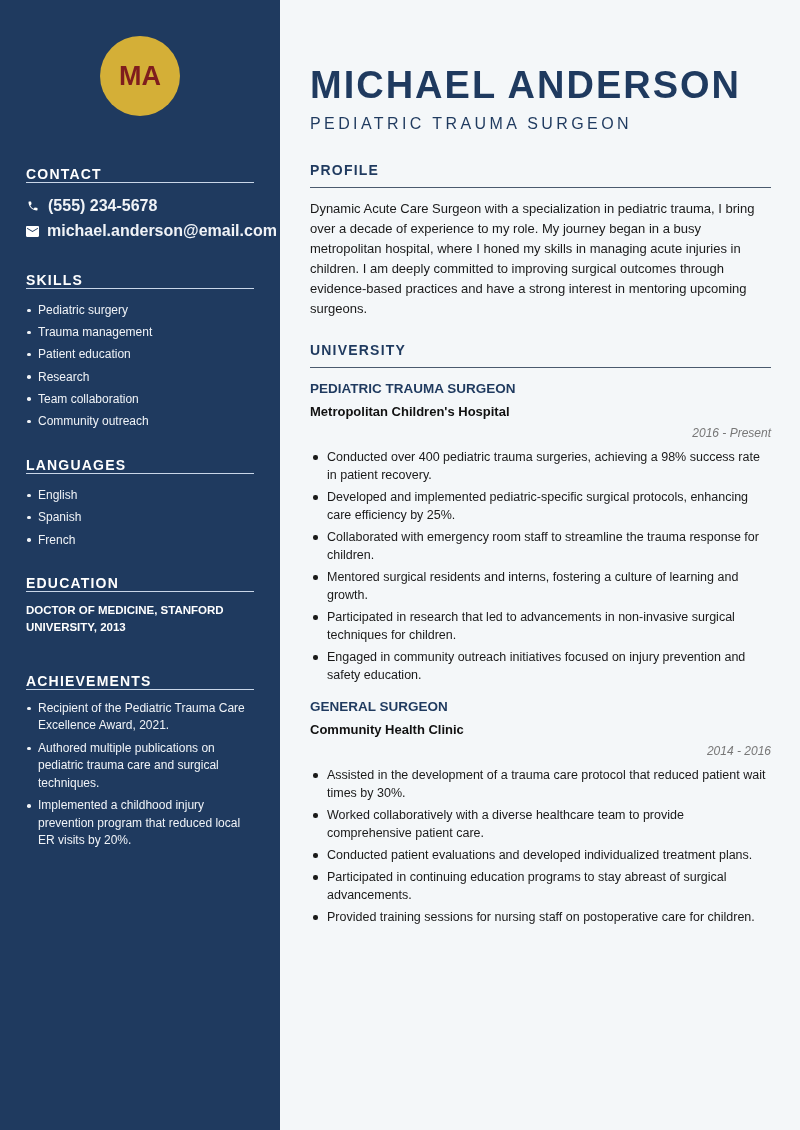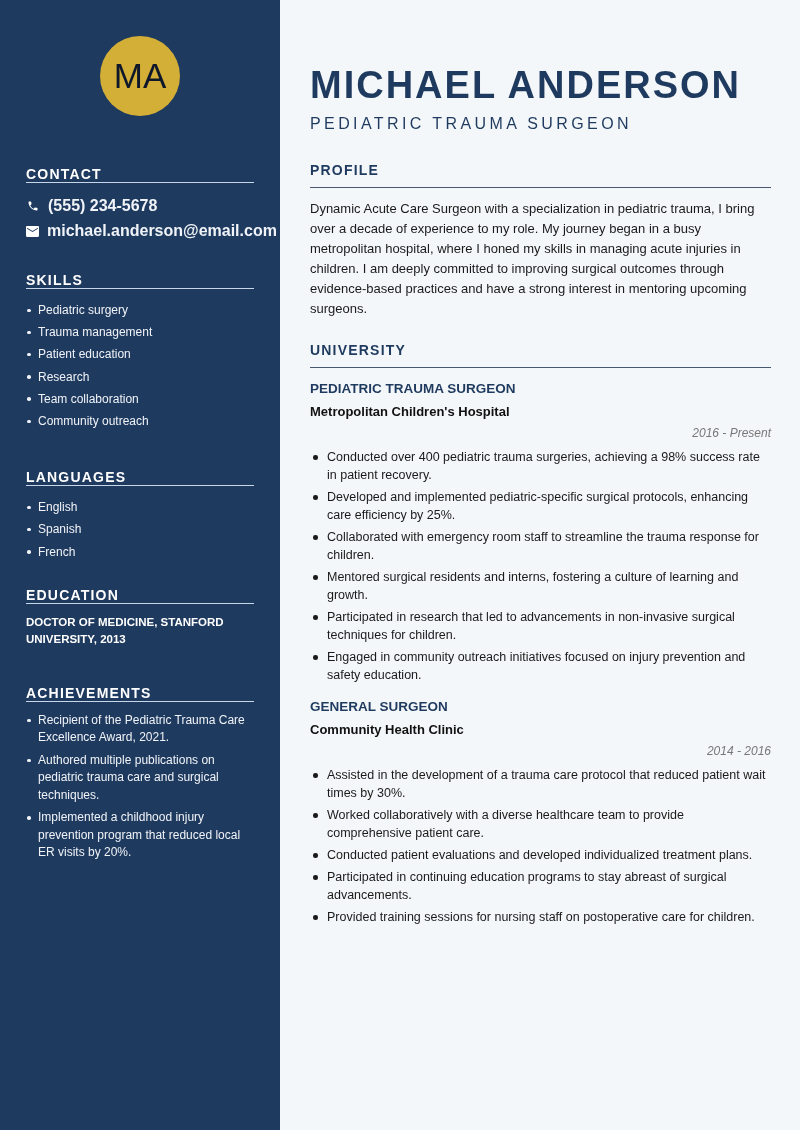--- a/index.html
+++ b/index.html
@@ -15,23 +15,23 @@
     background: #1f3a5f;
     color: #ffffff;
     padding: 36px 26px 0 26px;
     flex-shrink: 0;
   }
   .avatar {
     width: 80px;
     height: 80px;
     border-radius: 50%;
     background: #d4af37;
-    color: #0f172a;
-    font-weight: normal;
-    font-size: 35px;
+    color: #7f1d1d;
+    font-weight: bold;
+    font-size: 27px;
     display: flex;
     align-items: center;
     justify-content: center;
     margin: 0 auto;
     letter-spacing: 0px;
   }
   .side-section { margin-top: 50px; }
   .side-section.first { margin-top: 50px; }
   .side-heading {
     font-size: 14px;
@@ -198,21 +198,21 @@
     <ul class="side-list">
       <li>Pediatric surgery</li>
       <li>Trauma management</li>
       <li>Patient education</li>
       <li>Research</li>
       <li>Team collaboration</li>
       <li>Community outreach</li>
     </ul>
   </section>
 
-  <section class="side-section" style="margin-top:37px">
+  <section class="side-section" style="margin-top:25px">
     <h2 class="side-heading">LANGUAGES</h2>
     <ul class="side-list">
       <li>English</li>
       <li>Spanish</li>
       <li>French</li>
     </ul>
   </section>
 
   <section class="side-section" style="margin-top:24px">
     <h2 class="side-heading">EDUCATION</h2>

